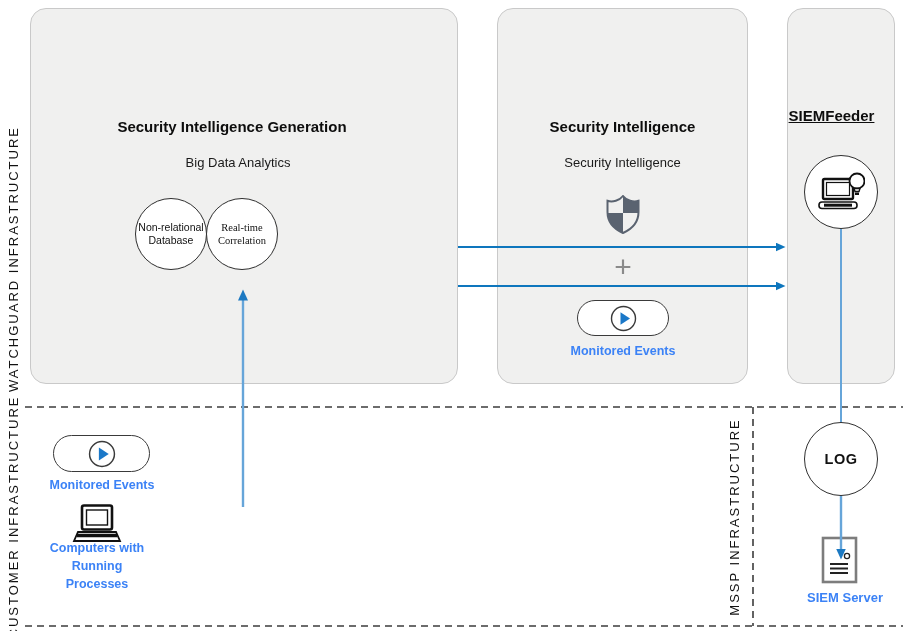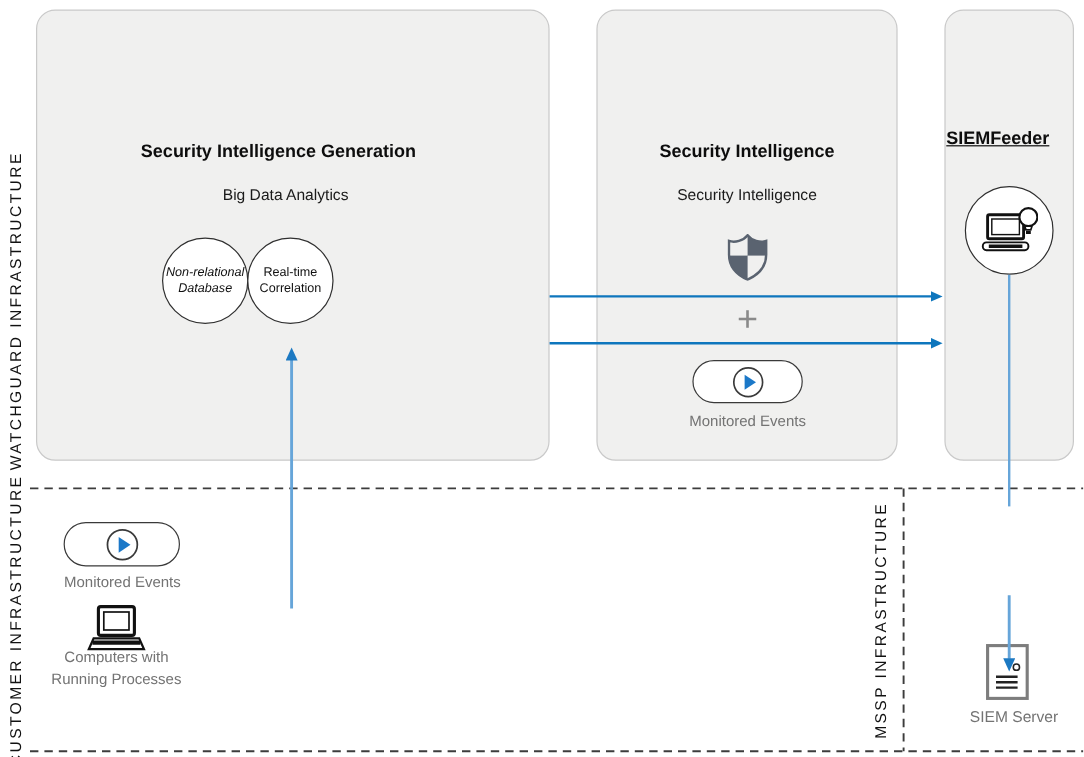--- a/index.html
+++ b/index.html
@@ -27,21 +27,21 @@
     display:flex; align-items:center; justify-content:center; text-align:center;
     box-sizing:border-box; z-index:2;
   }
   .cluster-circle { width:72px; height:72px; font-size:10.5px; line-height:1.28; }
   .cluster-circle span { display:block; width:66px; }
   .pill {
     position:absolute; background:#fff; border:1.5px solid #3a3a3a; border-radius:19px;
     display:flex; align-items:center; justify-content:center; box-sizing:border-box; z-index:2;
   }
   .small-label { position:absolute; text-align:center; font-size:12.5px; line-height:1.4;
-    color:#737373; z-index:2; }
+    color:#3b82f6; z-index:2;font-weight:bold; }
   .plus-sign { position:absolute; font-size:30px; font-weight:300; color:#8a8a8a;
     z-index:4; transform:translate(-50%,-50%); }
   .icon-abs { position:absolute; z-index:2; }
   svg.overlay { position:absolute; left:0; top:0; z-index:3; pointer-events:none; }
   .log-text { font-weight:bold; font-size:14.5px; letter-spacing:0.5px; }
 </style>
 </head>
 <body>
 
 <div class="canvas">
@@ -50,24 +50,24 @@
   <div class="vlabel" style="left:13px; top:517px;">CUSTOMER INFRASTRUCTURE</div>
   <div class="vlabel" style="left:734px; top:517px;">MSSP INFRASTRUCTURE</div>
 
   <div class="zone-box" style="left:30px; top:8px; width:428px; height:376px;"></div>
   <div class="zone-box" style="left:497px; top:8px; width:251px; height:376px;"></div>
   <div class="zone-box" style="left:787px; top:8px; width:108px; height:376px;"></div>
 
   <div class="box-title" style="left:30px; top:118px; width:404px;">Security Intelligence Generation</div>
   <div class="box-subtitle" style="left:14px; top:155px; width:448px;">Big Data Analytics</div>
 
-  <div class="node-circle cluster-circle" style="left:135px; top:198px;font-style:italic;">
+  <div class="node-circle cluster-circle" style="left:135px; top:198px;">
     <span>Non-relational Database</span>
   </div>
-  <div class="node-circle cluster-circle" style="left:206px; top:198px;">
+  <div class="node-circle cluster-circle" style="left:206px; top:198px;font-family:Liberation Serif, serif;">
     <span>Real-time Correlation</span>
   </div>
 
   <div class="box-title" style="left:497px; top:118px; width:251px;">Security Intelligence</div>
   <div class="box-subtitle" style="left:497px; top:155px; width:251px;">Security Intelligence</div>
 
   <div class="icon-abs" style="left:606px; top:195px;">
     <svg width="34" height="39" viewBox="0 0 34 39">
       <defs>
         <clipPath id="shieldClip">
@@ -124,20 +124,23 @@
   <div class="icon-abs" style="left:71px; top:504px;">
     <svg width="52" height="42" viewBox="0 0 52 42">
       <rect x="11" y="1.5" width="30" height="24" rx="2" fill="#fff" stroke="#111" stroke-width="2.6"></rect>
       <rect x="15.5" y="6" width="21" height="15" fill="#fff" stroke="#111" stroke-width="1.4"></rect>
       <path d="M7 28 L45 28 L49 37 L3 37 Z" fill="#fff" stroke="#111" stroke-width="1.8"></path>
       <line x1="6" y1="31.5" x2="46" y2="31.5" stroke="#111" stroke-width="3.6"></line>
     </svg>
   </div>
   <div class="small-label" style="left:42px; top:539px; width:110px; line-height:1.45;">Computers with Running Processes</div>
 
+  <div class="node-circle log-text" style="left:804px; top:422px; width:74px; height:74px;">
+    <span>LOG</span>
+  </div>
 
   <div class="icon-abs" style="left:820px; top:535px;">
     <svg width="40" height="50" viewBox="0 0 40 50">
       <rect x="3" y="3" width="33" height="44" fill="#fff" stroke="#7d7d7d" stroke-width="2.6"></rect>
       <circle cx="27" cy="21" r="2.6" fill="#fff" stroke="#222" stroke-width="1.3"></circle>
       <line x1="10" y1="29" x2="28" y2="29" stroke="#222" stroke-width="2"></line>
       <line x1="10" y1="33.5" x2="28" y2="33.5" stroke="#222" stroke-width="2"></line>
       <line x1="10" y1="38" x2="28" y2="38" stroke="#222" stroke-width="2"></line>
     </svg>
   </div>

